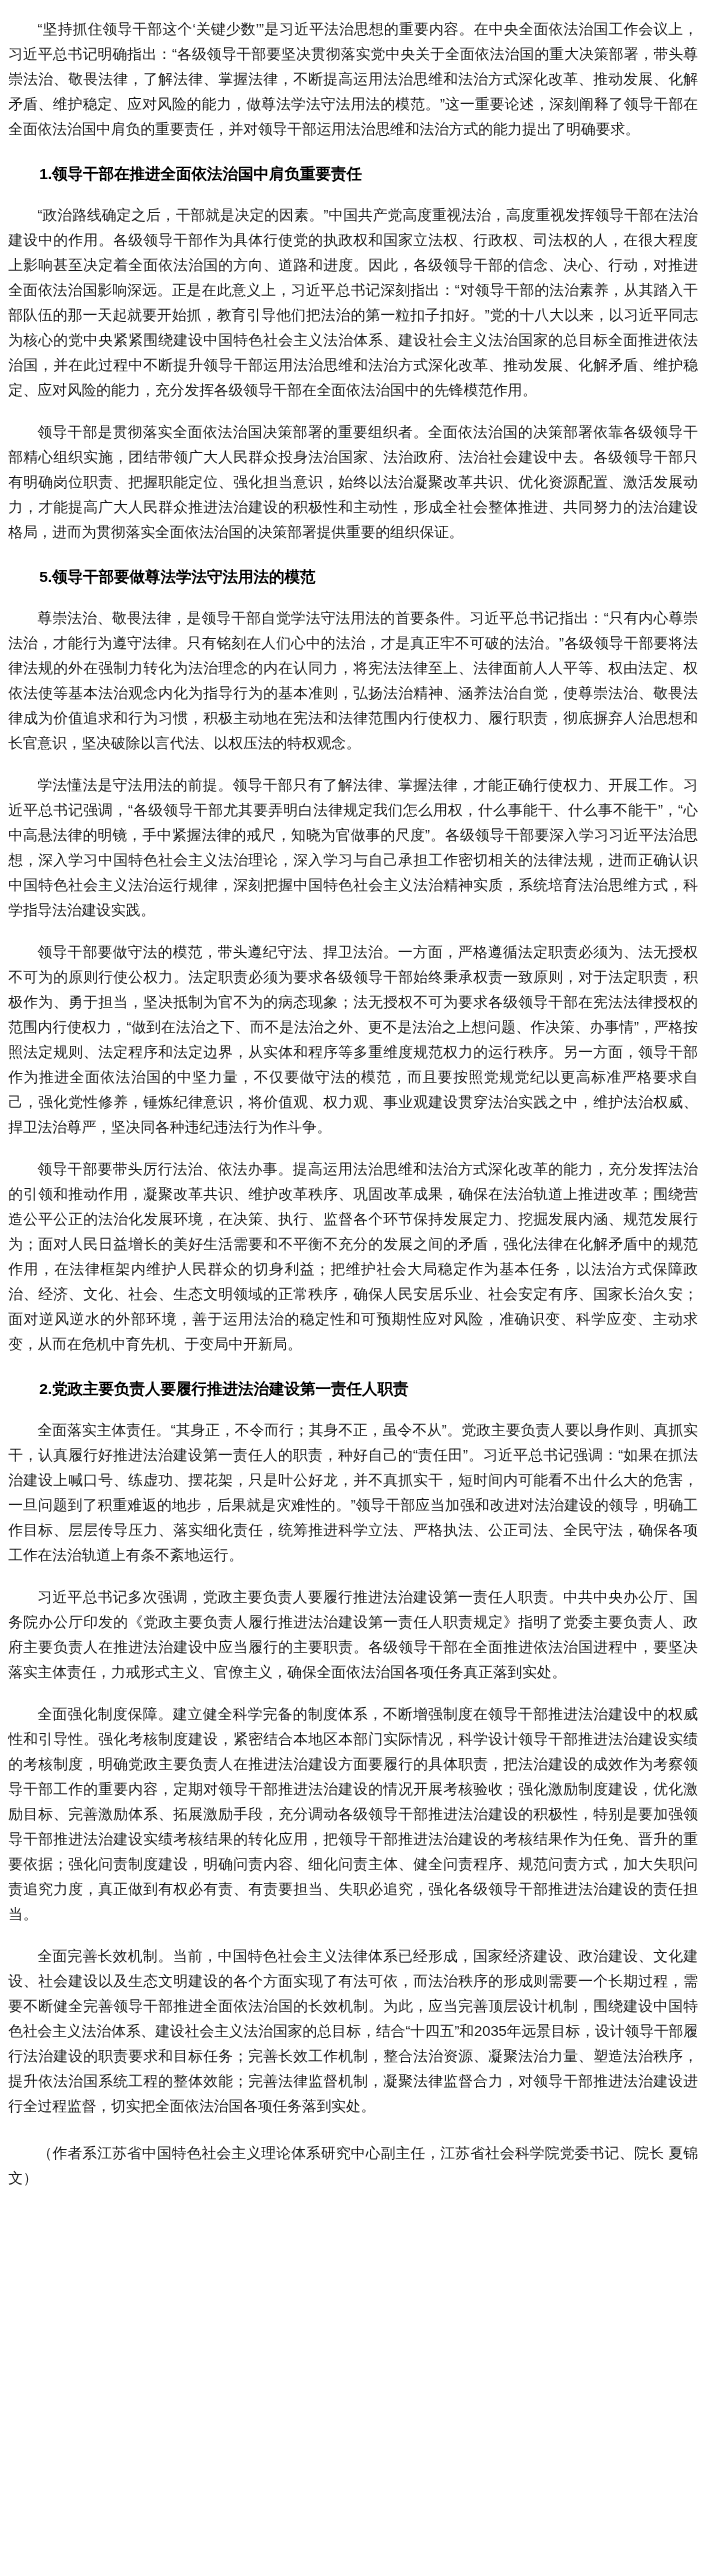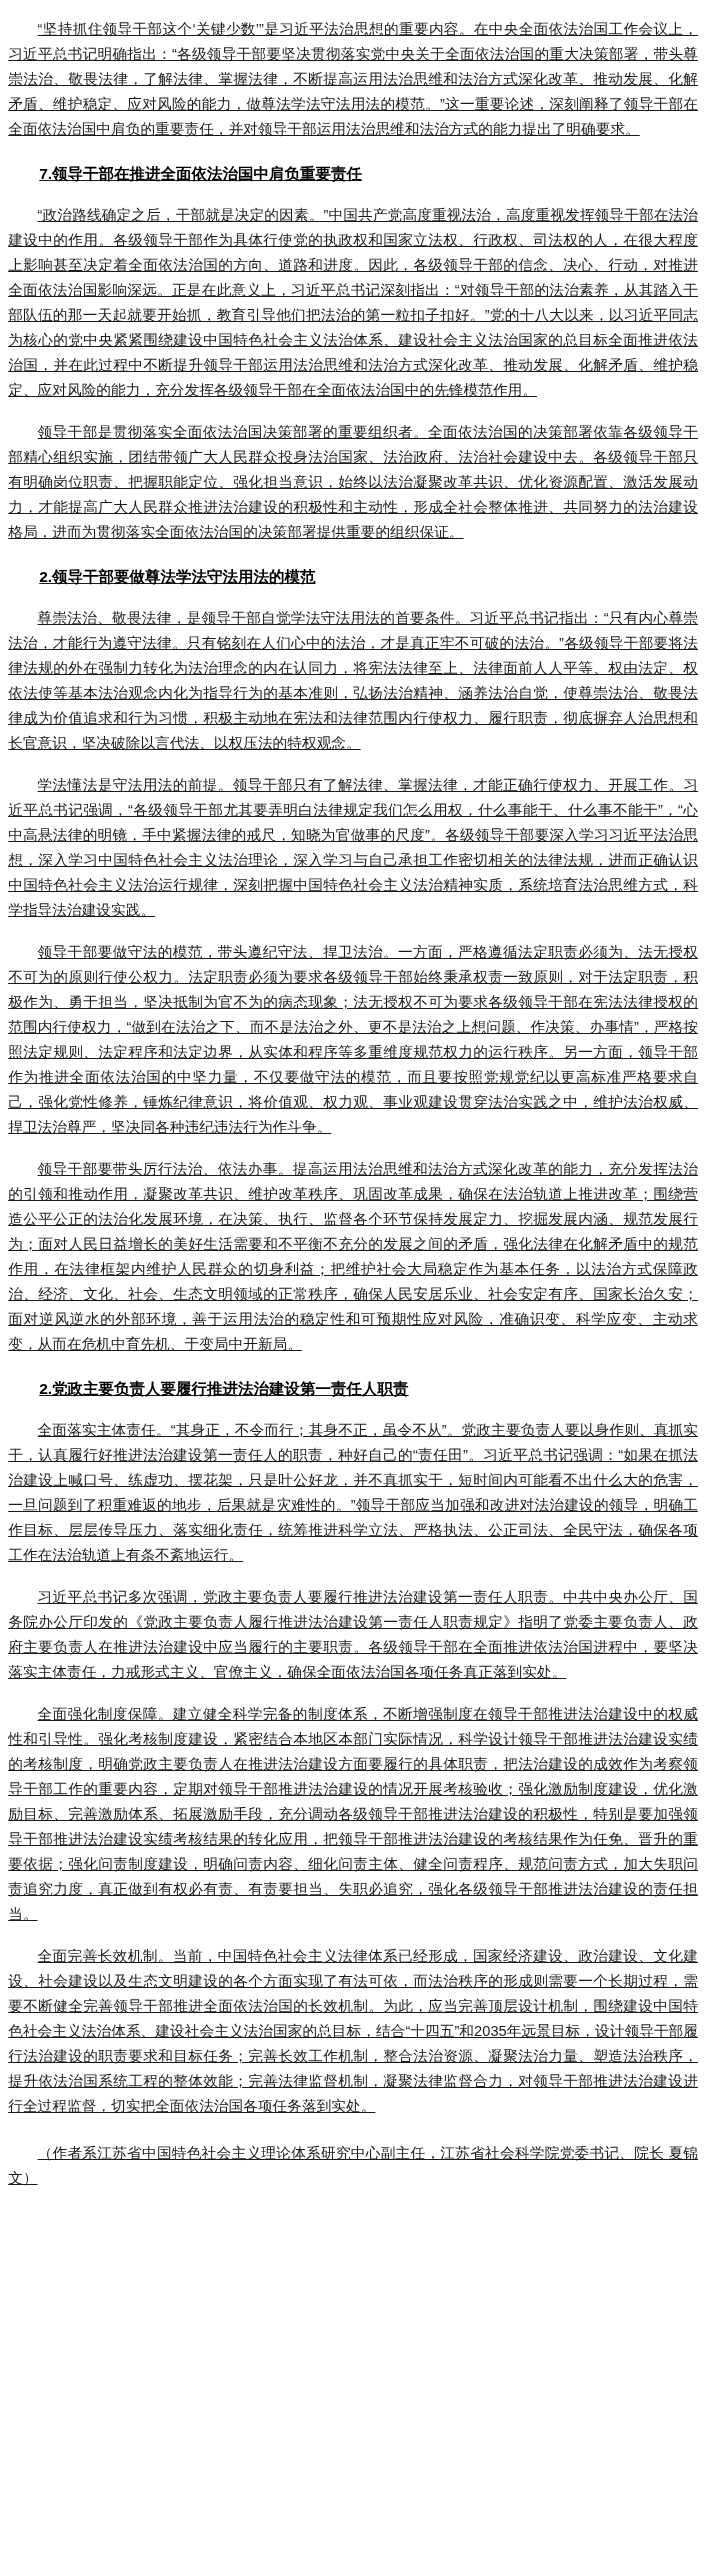--- a/index.html
+++ b/index.html
@@ -17,21 +17,20 @@
     min-height: 2576px;
     box-sizing: border-box;
     background: var(--bg);
     color: var(--text);
     padding: 17px 14px 24.5px 8.2px;
     font-family: "Liberation Sans", "DejaVu Sans", sans-serif;
     font-size: 14.7px;
     line-height: 25px;
     text-align: justify;
     word-break: break-all;
-    text-decoration: underline;
   }
   .para {
     margin: 17px 0;
     text-indent: 2em;
   }
   .para.first {
     margin-top: 0;
   }
   .heading {
     margin: 19px 0 17px 0;
@@ -45,26 +44,26 @@
     margin-top: 22px;
   }
 </style>
 </head>
 <body>
 
 <div class="page">
 
   <p class="para first">“坚持抓住领导干部这个‘关键少数’”是习近平法治思想的重要内容。在中央全面依法治国工作会议上，习近平总书记明确指出：“各级领导干部要坚决贯彻落实党中央关于全面依法治国的重大决策部署，带头尊崇法治、敬畏法律，了解法律、掌握法律，不断提高运用法治思维和法治方式深化改革、推动发展、化解矛盾、维护稳定、应对风险的能力，做尊法学法守法用法的模范。”这一重要论述，深刻阐释了领导干部在全面依法治国中肩负的重要责任，并对领导干部运用法治思维和法治方式的能力提出了明确要求。</p>
 
-  <h2 class="heading">7.领导干部在推进全面依法治国中肩负重要责任</h2>
+  <h2 class="heading">1.领导干部在推进全面依法治国中肩负重要责任</h2>
 
   <p class="para">“政治路线确定之后，干部就是决定的因素。”中国共产党高度重视法治，高度重视发挥领导干部在法治建设中的作用。各级领导干部作为具体行使党的执政权和国家立法权、行政权、司法权的人，在很大程度上影响甚至决定着全面依法治国的方向、道路和进度。因此，各级领导干部的信念、决心、行动，对推进全面依法治国影响深远。正是在此意义上，习近平总书记深刻指出：“对领导干部的法治素养，从其踏入干部队伍的那一天起就要开始抓，教育引导他们把法治的第一粒扣子扣好。”党的十八大以来，以习近平同志为核心的党中央紧紧围绕建设中国特色社会主义法治体系、建设社会主义法治国家的总目标全面推进依法治国，并在此过程中不断提升领导干部运用法治思维和法治方式深化改革、推动发展、化解矛盾、维护稳定、应对风险的能力，充分发挥各级领导干部在全面依法治国中的先锋模范作用。</p>
   <p class="para">领导干部是贯彻落实全面依法治国决策部署的重要组织者。全面依法治国的决策部署依靠各级领导干部精心组织实施，团结带领广大人民群众投身法治国家、法治政府、法治社会建设中去。各级领导干部只有明确岗位职责、把握职能定位、强化担当意识，始终以法治凝聚改革共识、优化资源配置、激活发展动力，才能提高广大人民群众推进法治建设的积极性和主动性，形成全社会整体推进、共同努力的法治建设格局，进而为贯彻落实全面依法治国的决策部署提供重要的组织保证。</p>
 
-  <h2 class="heading">2.领导干部要做尊法学法守法用法的模范</h2>
+  <h2 class="heading">5.领导干部要做尊法学法守法用法的模范</h2>
 
   <p class="para">尊崇法治、敬畏法律，是领导干部自觉学法守法用法的首要条件。习近平总书记指出：“只有内心尊崇法治，才能行为遵守法律。只有铭刻在人们心中的法治，才是真正牢不可破的法治。”各级领导干部要将法律法规的外在强制力转化为法治理念的内在认同力，将宪法法律至上、法律面前人人平等、权由法定、权依法使等基本法治观念内化为指导行为的基本准则，弘扬法治精神、涵养法治自觉，使尊崇法治、敬畏法律成为价值追求和行为习惯，积极主动地在宪法和法律范围内行使权力、履行职责，彻底摒弃人治思想和长官意识，坚决破除以言代法、以权压法的特权观念。</p>
   <p class="para">学法懂法是守法用法的前提。领导干部只有了解法律、掌握法律，才能正确行使权力、开展工作。习近平总书记强调，“各级领导干部尤其要弄明白法律规定我们怎么用权，什么事能干、什么事不能干”，“心中高悬法律的明镜，手中紧握法律的戒尺，知晓为官做事的尺度”。各级领导干部要深入学习习近平法治思想，深入学习中国特色社会主义法治理论，深入学习与自己承担工作密切相关的法律法规，进而正确认识中国特色社会主义法治运行规律，深刻把握中国特色社会主义法治精神实质，系统培育法治思维方式，科学指导法治建设实践。</p>
   <p class="para">领导干部要做守法的模范，带头遵纪守法、捍卫法治。一方面，严格遵循法定职责必须为、法无授权不可为的原则行使公权力。法定职责必须为要求各级领导干部始终秉承权责一致原则，对于法定职责，积极作为、勇于担当，坚决抵制为官不为的病态现象；法无授权不可为要求各级领导干部在宪法法律授权的范围内行使权力，“做到在法治之下、而不是法治之外、更不是法治之上想问题、作决策、办事情”，严格按照法定规则、法定程序和法定边界，从实体和程序等多重维度规范权力的运行秩序。另一方面，领导干部作为推进全面依法治国的中坚力量，不仅要做守法的模范，而且要按照党规党纪以更高标准严格要求自己，强化党性修养，锤炼纪律意识，将价值观、权力观、事业观建设贯穿法治实践之中，维护法治权威、捍卫法治尊严，坚决同各种违纪违法行为作斗争。</p>
   <p class="para">领导干部要带头厉行法治、依法办事。提高运用法治思维和法治方式深化改革的能力，充分发挥法治的引领和推动作用，凝聚改革共识、维护改革秩序、巩固改革成果，确保在法治轨道上推进改革；围绕营造公平公正的法治化发展环境，在决策、执行、监督各个环节保持发展定力、挖掘发展内涵、规范发展行为；面对人民日益增长的美好生活需要和不平衡不充分的发展之间的矛盾，强化法律在化解矛盾中的规范作用，在法律框架内维护人民群众的切身利益；把维护社会大局稳定作为基本任务，以法治方式保障政治、经济、文化、社会、生态文明领域的正常秩序，确保人民安居乐业、社会安定有序、国家长治久安；面对逆风逆水的外部环境，善于运用法治的稳定性和可预期性应对风险，准确识变、科学应变、主动求变，从而在危机中育先机、于变局中开新局。</p>
 
   <h2 class="heading">2.党政主要负责人要履行推进法治建设第一责任人职责</h2>
 
   <p class="para">全面落实主体责任。“其身正，不令而行；其身不正，虽令不从”。党政主要负责人要以身作则、真抓实干，认真履行好推进法治建设第一责任人的职责，种好自己的“责任田”。习近平总书记强调：“如果在抓法治建设上喊口号、练虚功、摆花架，只是叶公好龙，并不真抓实干，短时间内可能看不出什么大的危害，一旦问题到了积重难返的地步，后果就是灾难性的。”领导干部应当加强和改进对法治建设的领导，明确工作目标、层层传导压力、落实细化责任，统筹推进科学立法、严格执法、公正司法、全民守法，确保各项工作在法治轨道上有条不紊地运行。</p>
   <p class="para">习近平总书记多次强调，党政主要负责人要履行推进法治建设第一责任人职责。中共中央办公厅、国务院办公厅印发的《党政主要负责人履行推进法治建设第一责任人职责规定》指明了党委主要负责人、政府主要负责人在推进法治建设中应当履行的主要职责。各级领导干部在全面推进依法治国进程中，要坚决落实主体责任，力戒形式主义、官僚主义，确保全面依法治国各项任务真正落到实处。</p>

